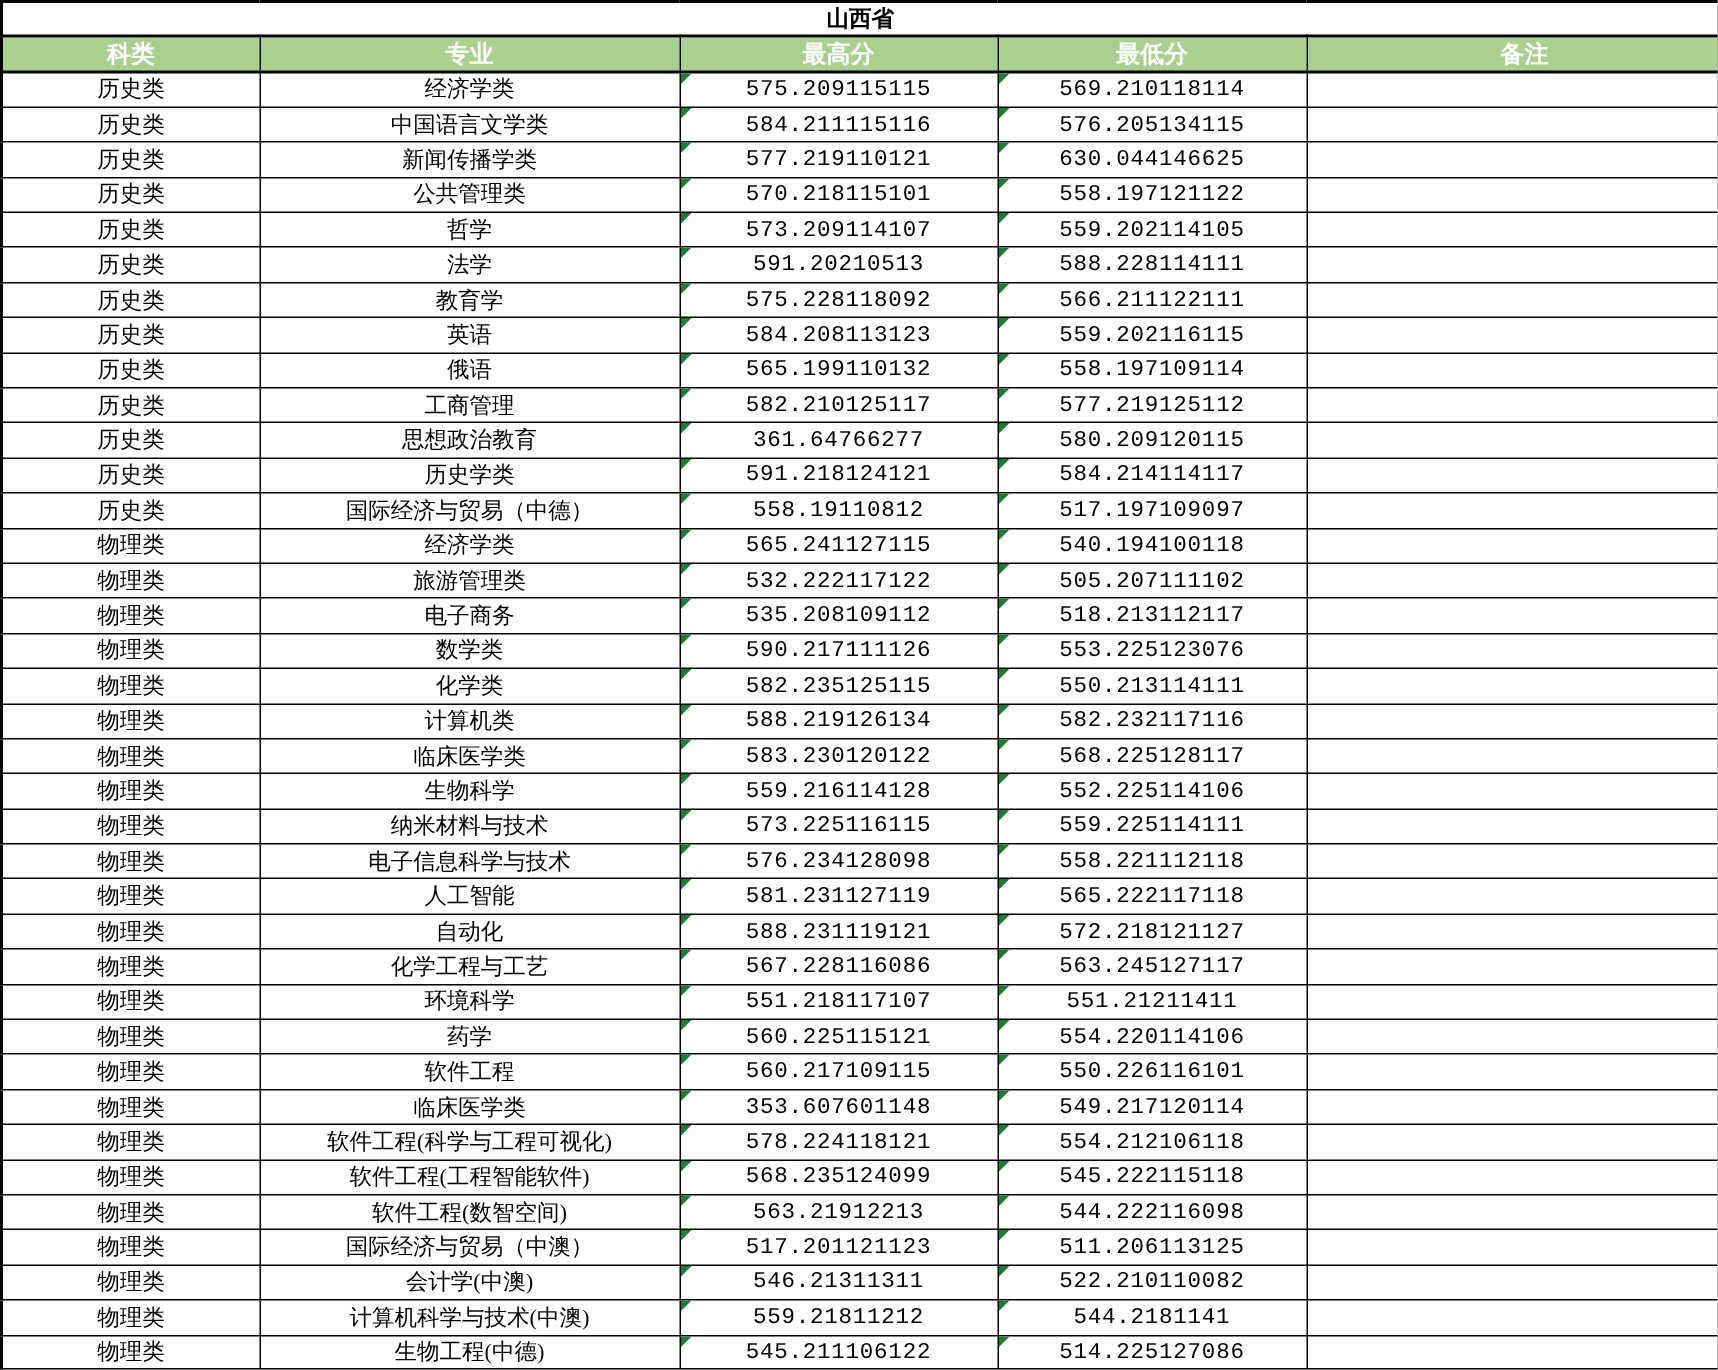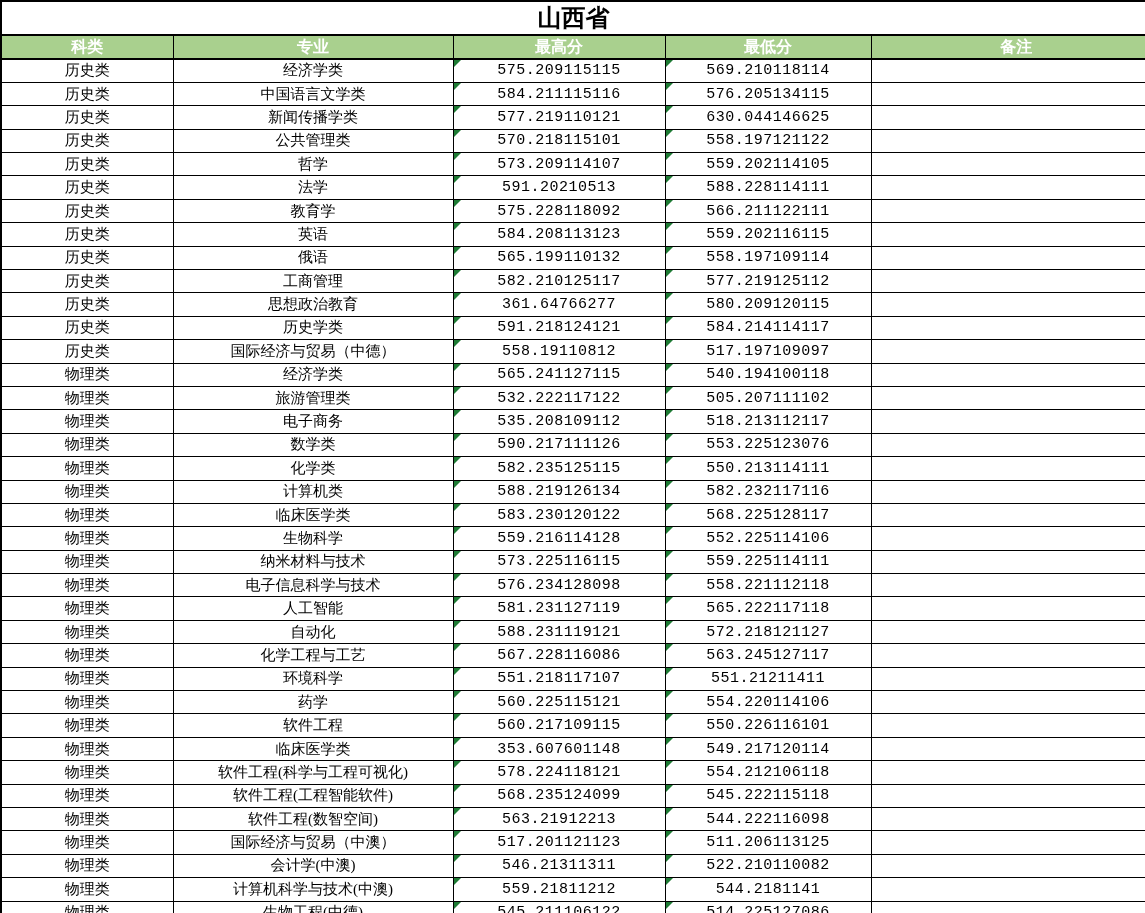--- a/index.html
+++ b/index.html
@@ -25,21 +25,21 @@
     text-align:center;
     vertical-align:middle;
     overflow:hidden;
     white-space:nowrap;
     color:#000;
   }
   tr.title-row td{
     height:23px;
     border:2px solid var(--border);
     font-weight:bold;
-    font-size:24px;
+    font-size:15px;
     background:#fff;
     text-align:center;
   }
   tr.header-row th{
     height:24px;
     background:var(--header-bg);
     color:var(--header-text);
     font-weight:bold;
     font-size:16px;
     border-bottom:2px solid var(--border);

